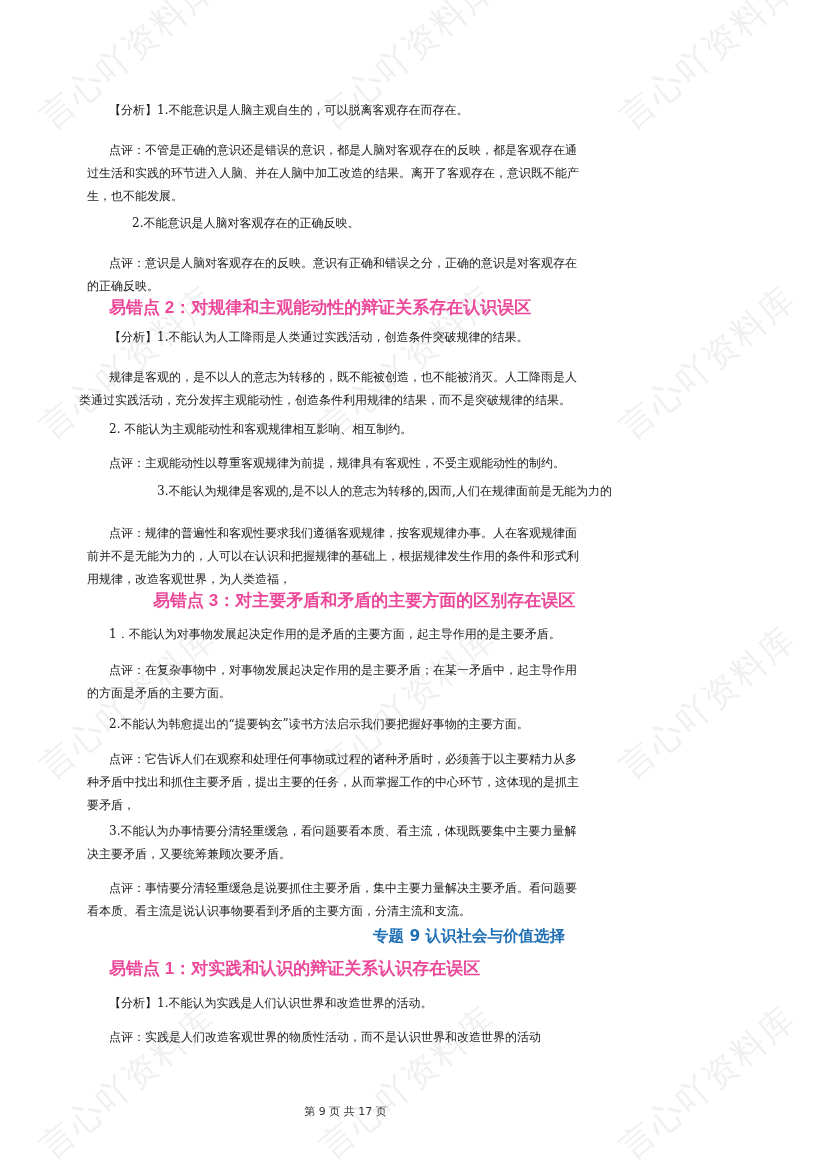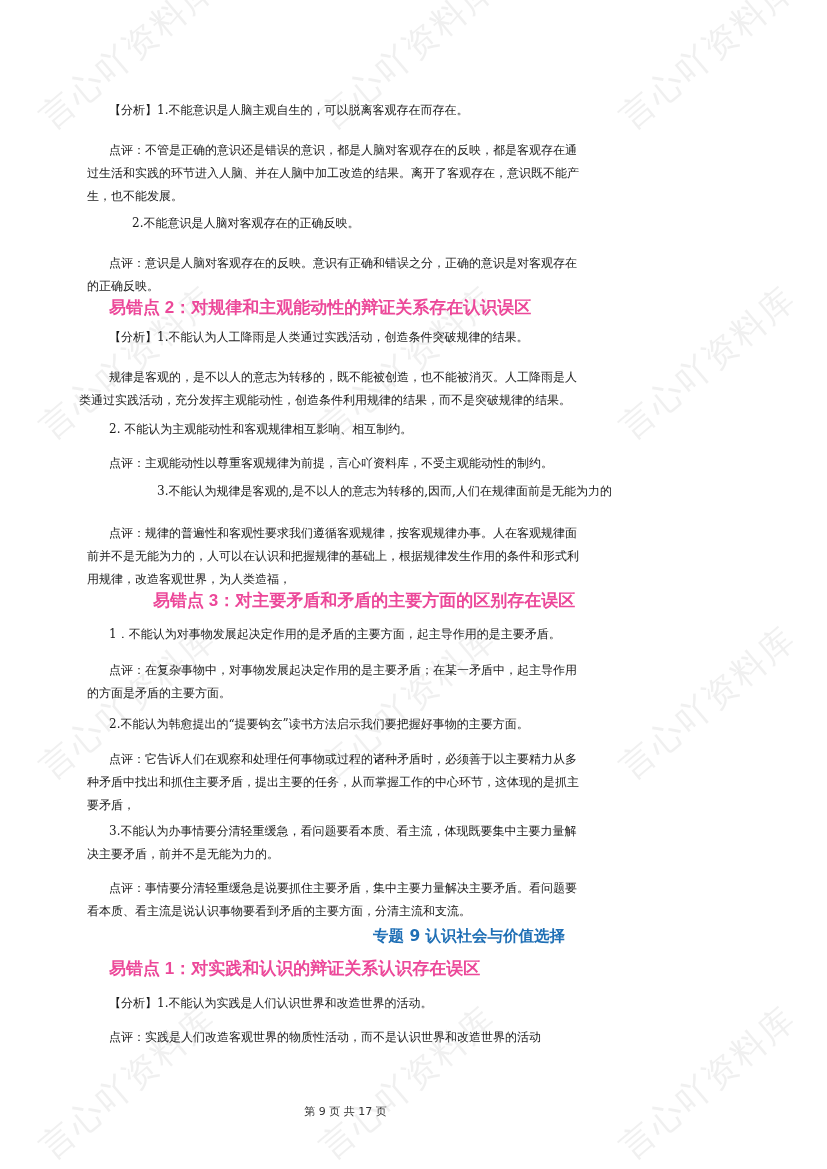--- a/index.html
+++ b/index.html
@@ -52,34 +52,34 @@
       <div class="line" style="left: 109px; top: 139px;">点评：不管是正确的意识还是错误的意识，都是人脑对客观存在的反映，都是客观存在通</div>
       <div class="line" style="left: 87px; top: 162px;">过生活和实践的环节进入人脑、并在人脑中加工改造的结果。离开了客观存在，意识既不能产</div>
       <div class="line" style="left: 87px; top: 185px;">生，也不能发展。</div>
       <div class="line" style="left: 132px; top: 212px;">2.不能意识是人脑对客观存在的正确反映。</div>
       <div class="line" style="left: 109px; top: 252px;">点评：意识是人脑对客观存在的反映。意识有正确和错误之分，正确的意识是对客观存在</div>
       <div class="line" style="left: 87px; top: 275px;">的正确反映。</div>
       <div class="line" style="left: 109px; top: 326px; text-align: center;">【分析】1.不能认为人工降雨是人类通过实践活动，创造条件突破规律的结果。</div>
       <div class="line" style="left: 109px; top: 366px;">规律是客观的，是不以人的意志为转移的，既不能被创造，也不能被消灭。人工降雨是人</div>
       <div class="line" style="left: 79px; top: 389px;">类通过实践活动，充分发挥主观能动性，创造条件利用规律的结果，而不是突破规律的结果。</div>
       <div class="line" style="left: 109px; top: 418px;">2. 不能认为主观能动性和客观规律相互影响、相互制约。</div>
-      <div class="line" style="left: 109px; top: 452px;">点评：主观能动性以尊重客观规律为前提，言心吖资料库，不受主观能动性的制约。</div>
+      <div class="line" style="left: 109px; top: 452px;">点评：主观能动性以尊重客观规律为前提，规律具有客观性，不受主观能动性的制约。</div>
       <div class="line" style="left: 109px; top: 480px; margin-left: 48px;">3.不能认为规律是客观的,是不以人的意志为转移的,因而,人们在规律面前是无能为力的</div>
       <div class="line" style="left: 109px; top: 522px;">点评：规律的普遍性和客观性要求我们遵循客观规律，按客观规律办事。人在客观规律面</div>
       <div class="line" style="left: 87px; top: 545px;">前并不是无能为力的，人可以在认识和把握规律的基础上，根据规律发生作用的条件和形式利</div>
       <div class="line" style="left: 87px; top: 568px;">用规律，改造客观世界，为人类造福，</div>
       <div class="line" style="left: 109px; top: 623px;">1．不能认为对事物发展起决定作用的是矛盾的主要方面，起主导作用的是主要矛盾。</div>
       <div class="line" style="left: 109px; top: 659px;">点评：在复杂事物中，对事物发展起决定作用的是主要矛盾；在某一矛盾中，起主导作用</div>
       <div class="line" style="left: 87px; top: 682px;">的方面是矛盾的主要方面。</div>
       <div class="line" style="left: 109px; top: 713px;">2.不能认为韩愈提出的“提要钩玄”读书方法启示我们要把握好事物的主要方面。</div>
       <div class="line" style="left: 109px; top: 748px;">点评：它告诉人们在观察和处理任何事物或过程的诸种矛盾时，必须善于以主要精力从多</div>
       <div class="line" style="left: 87px; top: 771px;">种矛盾中找出和抓住主要矛盾，提出主要的任务，从而掌握工作的中心环节，这体现的是抓主</div>
       <div class="line" style="left: 87px; top: 794px;">要矛盾，</div>
       <div class="line" style="left: 109px; top: 820px;">3.不能认为办事情要分清轻重缓急，看问题要看本质、看主流，体现既要集中主要力量解</div>
-      <div class="line" style="left: 87px; top: 843px;">决主要矛盾，前并不是无能为力的。</div>
+      <div class="line" style="left: 87px; top: 843px;">决主要矛盾，又要统筹兼顾次要矛盾。</div>
       <div class="line" style="left: 109px; top: 877px;">点评：事情要分清轻重缓急是说要抓住主要矛盾，集中主要力量解决主要矛盾。看问题要</div>
       <div class="line" style="left: 87px; top: 900px;">看本质、看主流是说认识事物要看到矛盾的主要方面，分清主流和支流。</div>
       <div class="line" style="left: 109px; top: 992px;">【分析】1.不能认为实践是人们认识世界和改造世界的活动。</div>
       <div class="line" style="left: 109px; top: 1026px;">点评：实践是人们改造客观世界的物质性活动，而不是认识世界和改造世界的活动</div>
     </div>
 
   <div class="footer">第 9 页 共 17 页</div>
 </div>
 
 </body></html>

